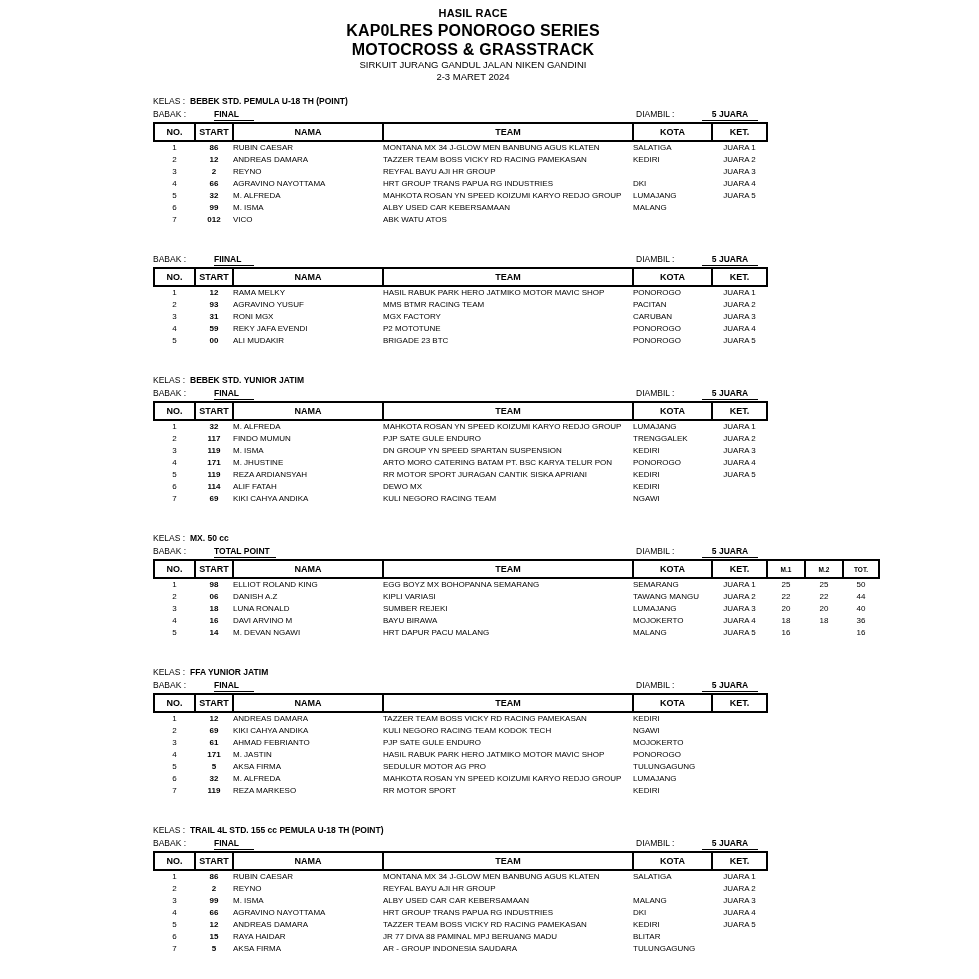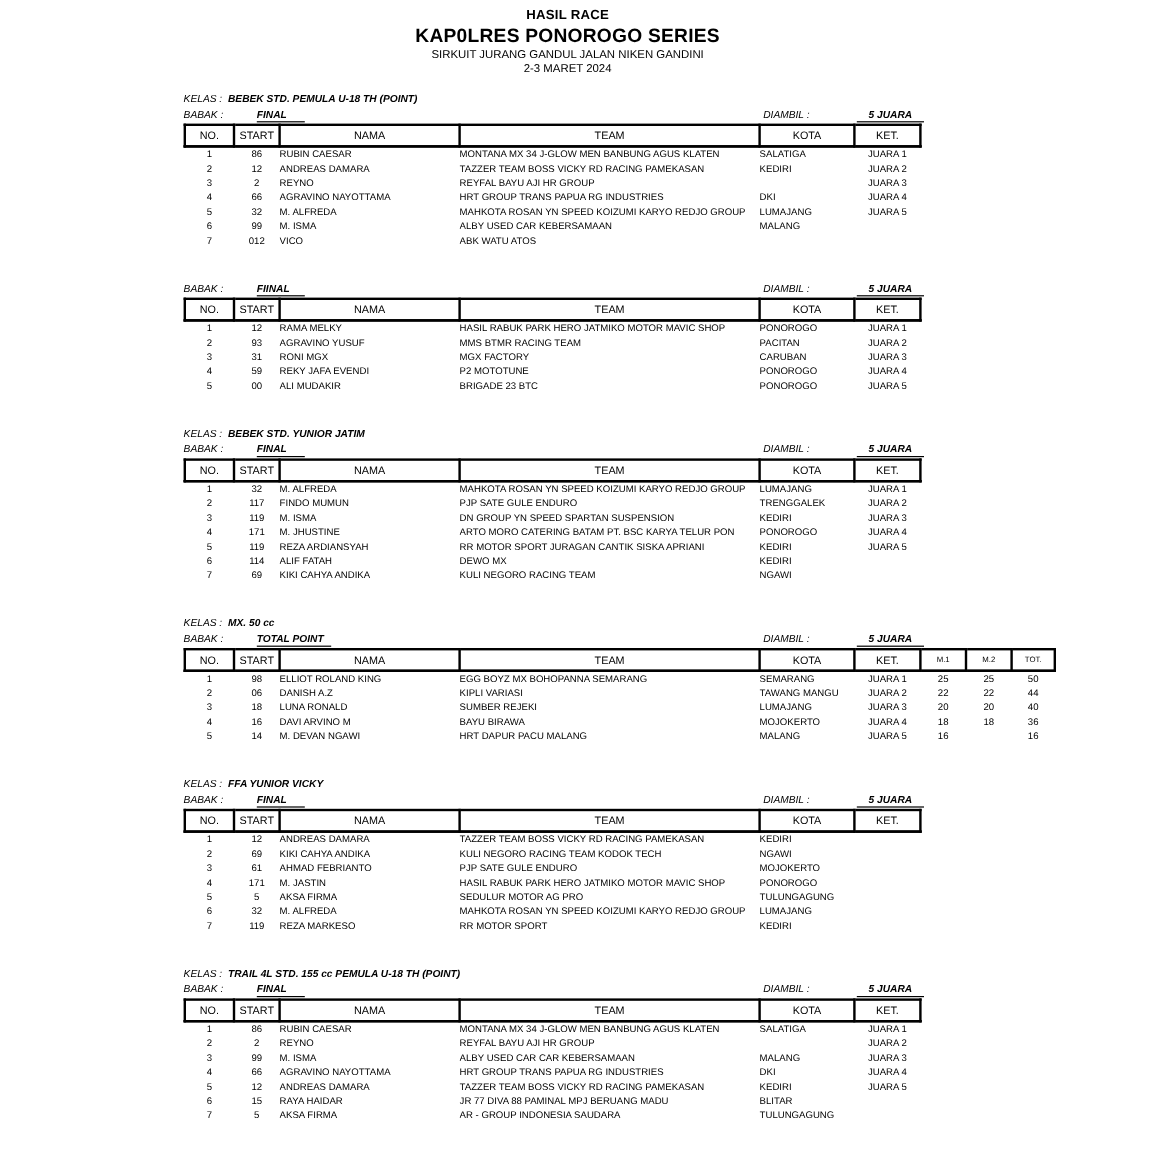--- a/index.html
+++ b/index.html
@@ -12,53 +12,54 @@
   .page { width:979px; height:979px; padding:6px 0 0 153px; background:#fff; }
 
   
   .doc-header { text-align:center; width:640px; margin-bottom:13px; }
   .t1 { font-size:11px; font-weight:bold; line-height:15px; letter-spacing:.2px; }
   .t2 { font-size:16px; font-weight:bold; line-height:19px; letter-spacing:.2px; }
   .t3 { font-size:9.5px; line-height:11.5px; }
 
   
   .race-section { margin-bottom:27px; position:relative; }
-  .meta-line { position:relative; height:13px; line-height:12px; font-size:8.5px; width:617px;font-style:italic; }
+  .meta-line { position:relative; height:13px; line-height:12px; font-size:8.5px; width:617px; }
   .meta-label { display:inline-block; width:37px; font-size:8.5px; }
   .meta-value { font-weight:bold; font-size:8.5px; }
   .babak-value { display:inline-block; min-width:40px; padding-right:6px; border-bottom:1.5px solid #000;margin-left:24px; }
   .diambil-label { position:absolute; left:483px; top:0; font-size:8.5px; }
-  .diambil-value { position:absolute; left:561px; top:0; width:56px; text-align:center;
+  .diambil-value { position:absolute; left:549px; top:0; width:56px; text-align:center;
                    font-weight:bold; font-size:8.5px; border-bottom:1.5px solid #000; }
 
   
   table.results-table { border-collapse:collapse; table-layout:fixed; margin-top:1px; }
   table.results-table thead th {
-    border:2px solid #000; font-weight:normal; font-size:9px; height:18px;
+    border:2px solid #000; font-weight:bold; font-size:9px; height:18px;
     text-align:center; padding:0 1px; background:#fff; overflow:hidden; white-space:nowrap;
   }
   table.results-table thead th.col-m { font-size:6.5px; }
   table.results-table tbody td {
     font-size:8px; height:12px; line-height:12px; padding:0;
     overflow:hidden; white-space:nowrap; vertical-align:middle;
   }
   td.c-no  { text-align:center; font-size:8.5px; }
-  td.c-start { text-align:center; font-size:6.5px; }
+  td.c-start { text-align:center; font-size:6.5px;font-weight:bold; }
   td.c-nama, td.c-team, td.c-kota { text-align:left; padding-left:4px; }
   td.c-ket { text-align:center; }
   td.c-m { text-align:center; font-size:7px; }
   td.team-small { font-size:6.3px; }
 </style>
 </head>
 <body>
 
 <div class="page">
   <div class="doc-header">
     <div class="t1">HASIL RACE</div>
     <div class="t2">KAP0LRES PONOROGO SERIES</div>
+    <div class="t2">MOTOCROSS &amp; GRASSTRACK</div>
     <div class="t3">SIRKUIT JURANG GANDUL JALAN NIKEN GANDINI</div>
     <div class="t3">2-3 MARET 2024</div>
   </div>
 
   <div id="sections">
   <section class="race-section">
     <div class="meta-line">
       <span class="meta-label">KELAS :</span><span class="meta-value">BEBEK STD. PEMULA U-18 TH (POINT)</span>
     </div>
     <div class="meta-line">
@@ -394,21 +395,21 @@
               <td class="c-m">16</td>
               <td class="c-m"></td>
               <td class="c-m">16</td>
             </tr>
           </tbody>
     </table>
   </section>
 
   <section class="race-section">
     <div class="meta-line">
-      <span class="meta-label">KELAS :</span><span class="meta-value">FFA YUNIOR VICKY</span>
+      <span class="meta-label">KELAS :</span><span class="meta-value">FFA YUNIOR JATIM</span>
     </div>
     <div class="meta-line">
       <span class="meta-label">BABAK :</span><span class="meta-value babak-value">FINAL</span>
       <span class="diambil-label">DIAMBIL :</span>
       <span class="diambil-value">5 JUARA</span>
     </div>
     <table class="results-table">
       <colgroup>
             <col style="width: 41px;">
             <col style="width: 38px;">

